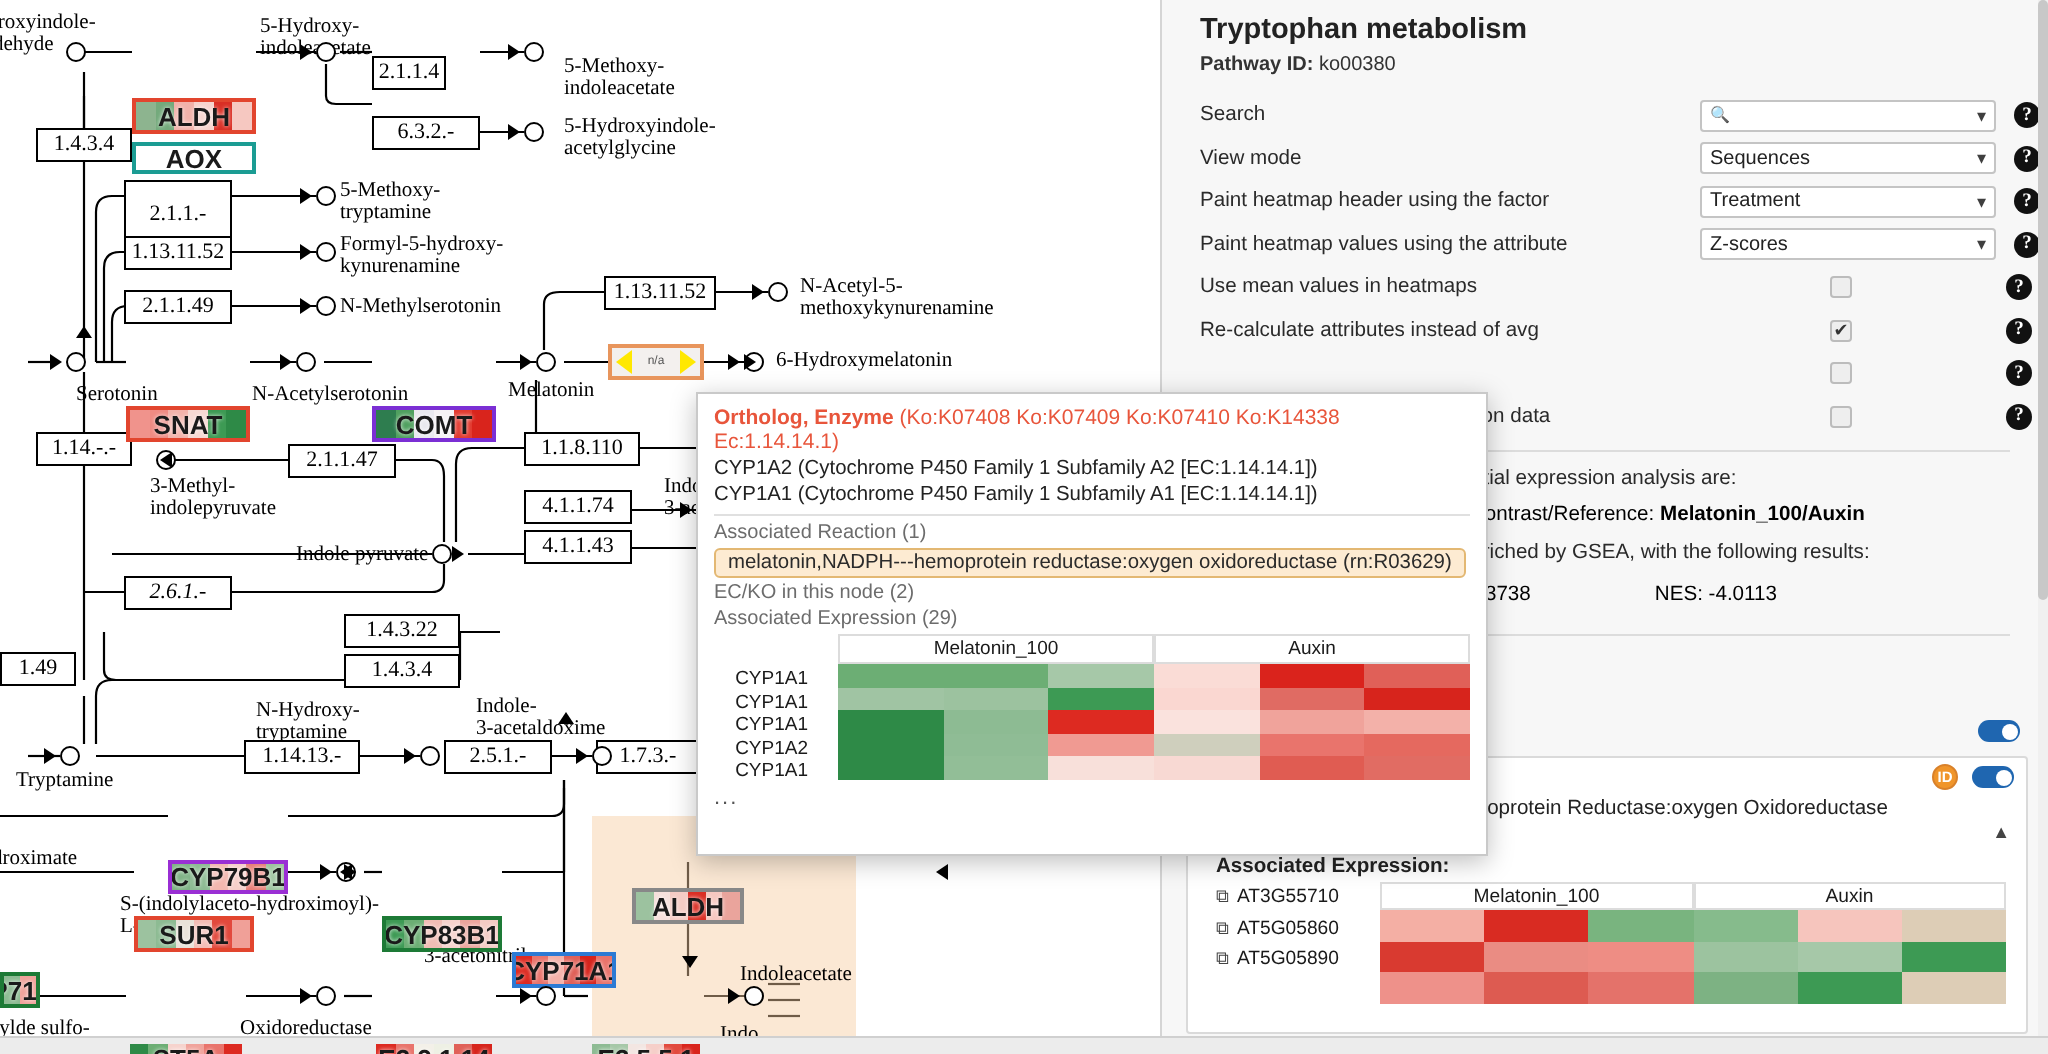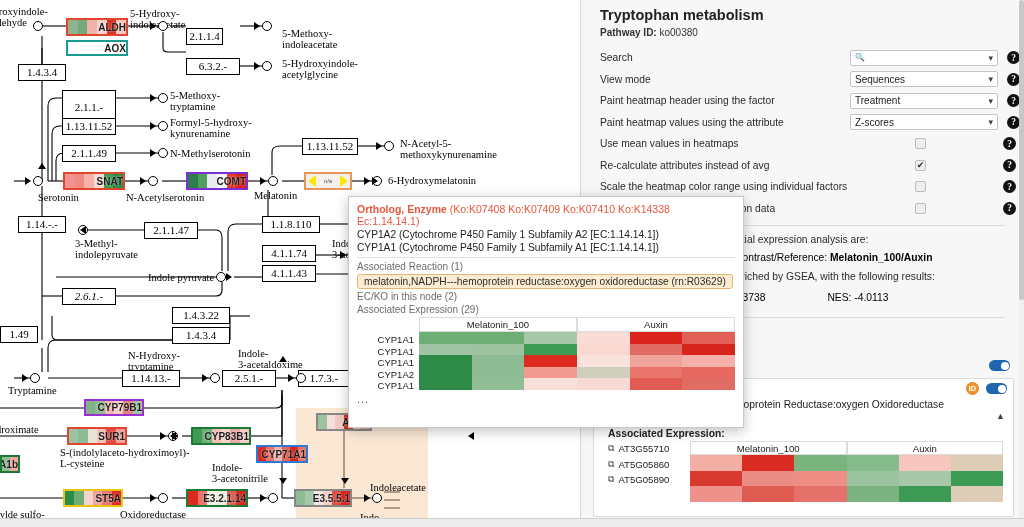--- a/index.html
+++ b/index.html
@@ -33,25 +33,26 @@
     position: absolute;
     font-family: "Liberation Serif", serif;
     font-size: 10.5px;
     color: #000;
     line-height: 1.05;
     white-space: nowrap;
   }
   .gbox {
     position: absolute;
     border: 2px solid #888;
-    display: flex; align-items: center; justify-content: flex-end;
+    display: flex; align-items: center; justify-content: center;
     font-family: "Liberation Sans", sans-serif;
-    font-size: 10px; font-weight: bold;
+    font-size: 13px; font-weight: bold;
     color: #1a1a1a;
     overflow: hidden;
+    margin-top: 31px;
   }
   .gbox .gtext { position: relative; z-index: 2; text-shadow: 0 0 2px rgba(255,255,255,.85); }
   .gbox .gstrip { position: absolute; inset: 0; display: flex; z-index: 1; }
   .gbox .gstrip > i { flex: 1 1 0; }
 
   .node-circle {
     position: absolute;
     width: 10px; height: 10px;
     border: 1.4px solid #000; border-radius: 50%;
     background: #fff;
@@ -116,21 +117,21 @@
     padding: 1px 6px; font-size: 10.2px; color: #2b2b2b;
   }
   .tt-ko {
     display: inline-block;
     background: #b9cfe9; border: 1px solid #7fa5cd; border-radius: 3px;
     padding: 0px 5px; font-size: 9.5px; color: #16385e;
     margin-right: 5px;
   }
   .tt-grid { display: flex; margin-top: 2px; }
   .tt-rowlabels { width: 62px; padding-top: 17px; }
-  .tt-rowlabels div { font-size: 9.5px; height: 11.6px; line-height: 11.6px; text-align: right; padding-right: 5px; color: #1a1a1a;}
+  .tt-rowlabels div { font-size: 9.5px; height: 11.6px; line-height: 11.6px; text-align: right; padding-right: 15px; color: #1a1a1a;}
   .tt-hmwrap { flex: 1 1 auto; }
   .tt-hmhead { display: flex; height: 15px; }
   .tt-hmhead > div {
     flex: 1 1 0; border: 1px solid #dcdcdc; background:#fff;
     font-size: 9.5px; display: flex; align-items: center; justify-content: center; color:#1a1a1a;
   }
   .hm-row { display: flex; height: 11.6px; }
   .hm-row > i { flex: 1 1 0; display: block; }
   .tt-dots { font-size: 11px; color: #555; margin-top: 1px; letter-spacing: 1px; }
 
@@ -714,21 +715,20 @@
           </div>
         </div>
         <div class="opt-row">
           <div class="opt-label">Re-calculate attributes instead of avg</div>
           <div class="opt-ctrl">
             <div class="cbox">✔</div>
             <div class="help">?</div>
           </div>
         </div>
         <div class="opt-row">
-          <div class="opt-label">Scale the heatmap color range using individual factors</div>
           <div class="opt-ctrl">
             <div class="cbox"></div>
             <div class="help">?</div>
           </div>
         </div>
         <div class="opt-row">
           <div class="opt-label">Show only nodes with expression data</div>
           <div class="opt-ctrl">
             <div class="cbox"></div>
             <div class="help">?</div>

